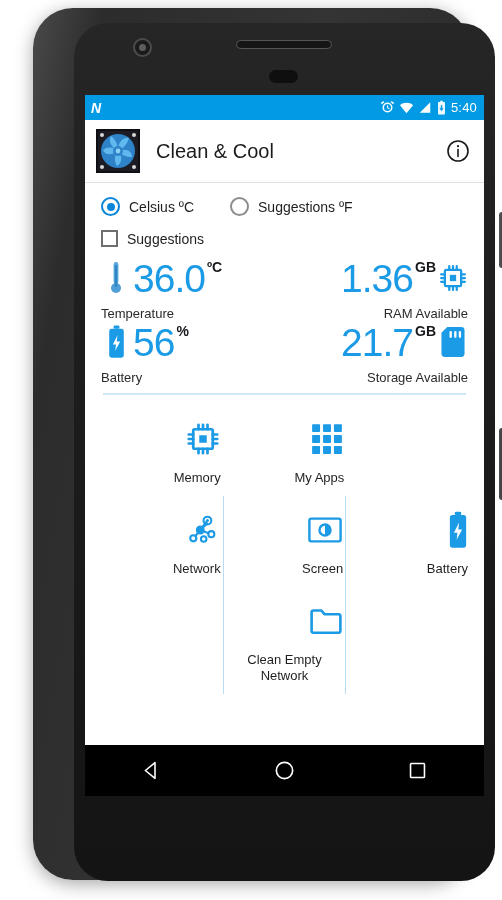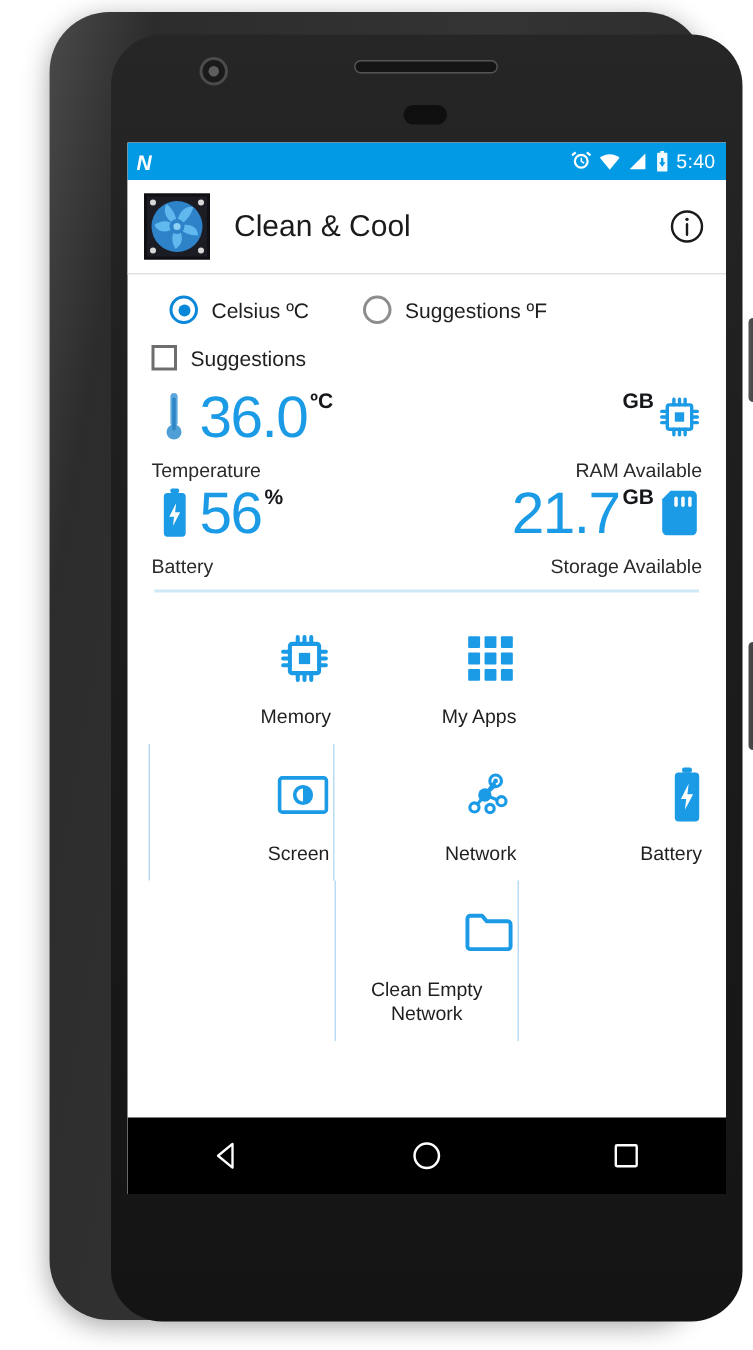--- a/index.html
+++ b/index.html
@@ -117,21 +117,21 @@
   #info-button {
     margin-left:auto;
     width:24px; height:24px;
     cursor:pointer;
   }
 
   
   #options-section { padding:14px 16px 4px 16px; }
   .opt-row { display:flex; align-items:center; }
   .opt-row + .opt-row { margin-top:14px; }
-  .radio-opt { display:flex; align-items:center; cursor:pointer;margin-left:12px; }
+  .radio-opt { display:flex; align-items:center; cursor:pointer; }
   .radio-opt.second { margin-left:36px; }
   .radio-outer {
     width:19px;height:19px;border-radius:50%;
     border:2px solid #8d8d8d; position:relative; flex:0 0 auto;
   }
   .radio-outer.checked { border-color:#0a87d8; }
   .radio-outer.checked:after{
     content:""; position:absolute; left:3.5px; top:3.5px;
     width:8px;height:8px;border-radius:50%;background:#0a87d8;
   }
@@ -287,20 +287,21 @@
               </svg>
             </span>
             <span class="stat-number">36.0</span>
             <span class="stat-unit">ºC</span>
           </div>
           <div class="stat-label">Temperature</div>
         </div>
 
         <div class="stat-cell right">
           <div class="stat-value-line">
+            <span class="stat-number">1.36</span>
             <span class="stat-unit">GB</span>
             <span class="stat-icon">
               <svg width="30" height="30" viewBox="0 0 24 24" fill="none" stroke="#1b9ae6" stroke-width="1.8">
                 <rect x="5.5" y="5.5" width="13" height="13" rx="1"></rect>
                 <rect x="9.5" y="9.5" width="5" height="5" fill="#1b9ae6" stroke="none"></rect>
                 <path d="M9 2.5v3M12 2.5v3M15 2.5v3M9 18.5v3M12 18.5v3M15 18.5v3M2.5 9h3M2.5 12h3M2.5 15h3M18.5 9h3M18.5 12h3M18.5 15h3" stroke-linecap="round"></path>
               </svg>
             </span>
           </div>
           <div class="stat-label">RAM Available</div>
@@ -373,46 +374,46 @@
               <rect x="1.5" y="16.9" width="5.6" height="5.6" rx=".5"></rect>
               <rect x="9.2" y="16.9" width="5.6" height="5.6" rx=".5"></rect>
               <rect x="16.9" y="16.9" width="5.6" height="5.6" rx=".5"></rect>
             </svg>
           </span>
           <span class="action-label">My Apps</span>
         </div>
       </div>
 
       <div class="action-row">
-        <div class="action-cell bordered-l bordered-r">
-          <span class="action-icon">
-            <svg width="36" height="30" viewBox="0 0 30 24" fill="none" stroke="#1b9ae6" stroke-width="2">
-              <rect x="2" y="2.5" width="26" height="19" rx="1.5"></rect>
-              <circle cx="15" cy="12" r="4.6" fill="none"></circle>
-              <path d="M15 7.4a4.6 4.6 0 0 1 0 9.2z" fill="#1b9ae6" stroke="none"></path>
-            </svg>
-          </span>
-          <span class="action-label">Screen</span>
-        </div>
-
         <div class="action-cell">
           <span class="action-icon">
             <svg width="36" height="36" viewBox="0 0 26 26" fill="none" stroke="#1b9ae6" stroke-width="1.5">
               <path d="M11 13 16.5 8M11 13 17.5 15.5M11 13 7 18M11 13 16 6.5"></path>
               <circle cx="11" cy="13" r="3.2" fill="#1b9ae6" stroke="none"></circle>
               <circle cx="16.2" cy="6.2" r="2.8"></circle>
               <circle cx="16.2" cy="6.2" r="1.1" fill="#1b9ae6" stroke="none"></circle>
               <circle cx="19" cy="16" r="2.2"></circle>
               <circle cx="6" cy="19" r="2.2"></circle>
               <circle cx="13.5" cy="19.5" r="2"></circle>
             </svg>
           </span>
           <span class="action-label">Network</span>
         </div>
 
+        <div class="action-cell bordered-l bordered-r">
+          <span class="action-icon">
+            <svg width="36" height="30" viewBox="0 0 30 24" fill="none" stroke="#1b9ae6" stroke-width="2">
+              <rect x="2" y="2.5" width="26" height="19" rx="1.5"></rect>
+              <circle cx="15" cy="12" r="4.6" fill="none"></circle>
+              <path d="M15 7.4a4.6 4.6 0 0 1 0 9.2z" fill="#1b9ae6" stroke="none"></path>
+            </svg>
+          </span>
+          <span class="action-label">Screen</span>
+        </div>
+
         <div class="action-cell">
           <span class="action-icon">
             <svg width="20" height="38" viewBox="0 0 14 28" fill="#1b9ae6">
               <rect x="4.6" y="0.5" width="4.8" height="2.6" rx="1"></rect>
               <rect x="1" y="3" width="12" height="24" rx="2"></rect>
               <path d="M7.8 8.5 4 16h2.6l-.6 5.2L10 13.6H7.2l.6-5.1z" fill="#fff"></path>
             </svg>
           </span>
           <span class="action-label">Battery</span>
         </div>

